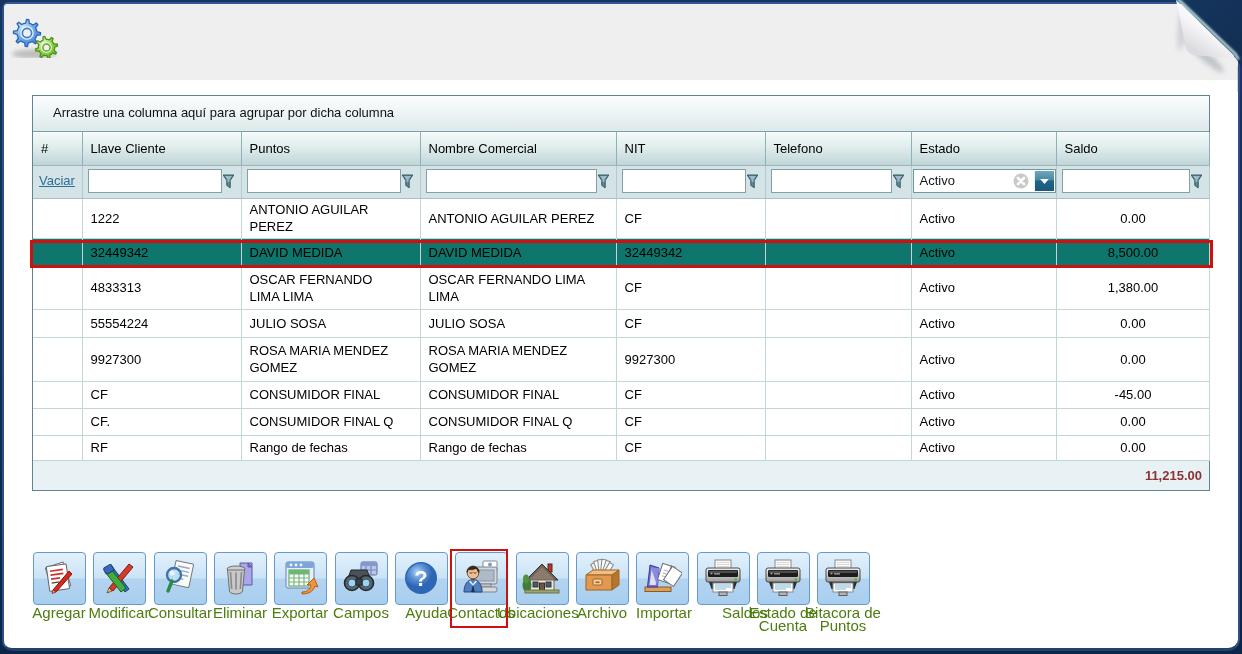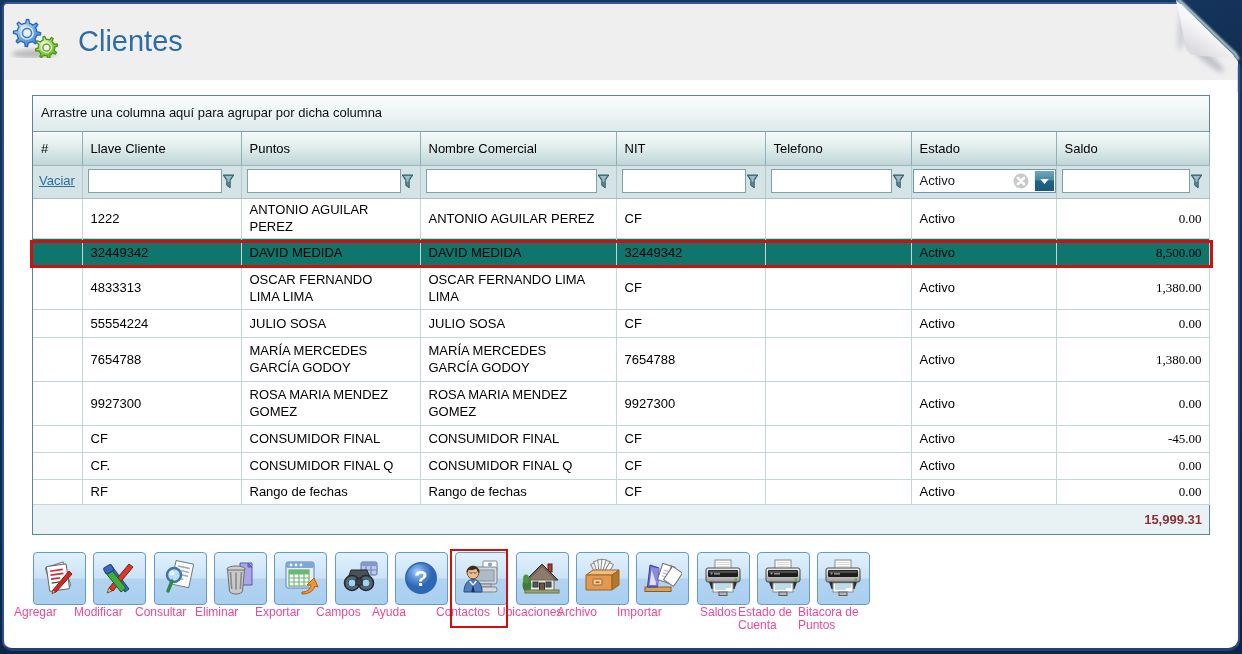--- a/index.html
+++ b/index.html
@@ -4,48 +4,47 @@
 html,body{margin:0;padding:0;width:1242px;height:654px;overflow:hidden;
  font-family:"Liberation Sans",sans-serif;}
 body{background:linear-gradient(180deg,#16365f 0%,#112f54 50%,#0b2646 100%);position:relative;}
 .win{position:absolute;left:2px;top:2px;width:1234px;height:644px;
  border:2px solid #2e5089;border-width:2px 2px 3px 2px;border-color:#33589a #2d4f87 #22426c #2d4f87;border-radius:6px 8px 12px 10px;background:#fff;overflow:hidden;}
 .ghead{position:absolute;left:0;top:0;width:100%;height:76px;background:#efeff0;}
 .title{position:absolute;left:74px;top:21px;font-size:29px;color:#2e6da4;letter-spacing:0px;}
 .grid{position:absolute;left:28px;top:91px;width:1176px;border:1px solid #5f868f;background:#fff;}
 .gpanel{height:35px;border-bottom:1px solid #7d9ba3;
  background:linear-gradient(180deg,#fbfdfd 0%,#eaf2f3 60%,#dde9ea 100%);
- font-size:13px;color:#111;line-height:34px;padding-left:8px;}
+ font-size:13px;color:#111;line-height:34px;padding-left:20px;}
 table.g{border-collapse:collapse;table-layout:fixed;width:1176px;font-size:13px;color:#000;}
 table.g td{overflow:hidden;}
 td.h{background:linear-gradient(180deg,#f2faf9 0%,#e3efee 40%,#c9dcdd 85%,#c0d5d7 100%);box-shadow:inset 0 1px 0 #fbfefe;
  border-right:1px solid #8fb0b6;border-bottom:1px solid #9db6bb;padding:0 0 0 8px;}
 td.f{background:#d3e3e6;border-right:1px solid #b5c9cd;border-bottom:1px solid #aebfc4;position:relative;}
 td.d{background:#fff;border-right:1px solid #c5d6d9;border-bottom:1px solid #c5d6d9;
  padding:0 7px 0 8px;line-height:17px;}
 tr.sel td.d{background:#0f766e;}
-td.num{text-align:right;font-family:Liberation Serif, serif;}
+td.num{text-align:center;}
 td.ft{background:#e8f2f4;color:#8e3036;font-weight:bold;text-align:right;padding:0 7px 0 0;}
 .inp{position:absolute;top:3px;left:5px;height:22px;background:#fff;border:1px solid #82a0a8;}
 .vaciar{position:absolute;left:6px;top:7px;color:#2e6d96;text-decoration:underline;font-size:13px;}
 .redbox{position:absolute;border:3px solid #cf1010;pointer-events:none;}
 .btn{position:absolute;top:548px;width:51px;height:51px;border:1px solid #6699cc;border-radius:4px;
  background:linear-gradient(180deg,#e2f1fc 0%,#cbe3f7 48%,#b3d4f1 52%,#a9ceee 100%);}
-.lbl{position:absolute;top:602px;font-size:12px;color:#ec4899;line-height:13px;white-space:pre-line;}
+.lbl{position:absolute;top:602px;font-size:15px;color:#4d7c0f;text-align:center;line-height:13px;white-space:pre-line;}
 
 .fun{position:absolute;top:8px;width:13px;height:15px;}
 .combo{position:absolute;left:1px;top:3px;width:135px;height:22px;background:#fff;border:1px solid #6e98a2;line-height:22px;padding-left:6px;font-size:13px;color:#101820;}
 .cx{position:absolute;right:26px;top:3px;width:16px;height:16px;}
 .cbtn{position:absolute;right:1px;top:1px;width:19px;height:20px;background:linear-gradient(180deg,#6fa6bc 0%,#4689a5 45%,#1f6488 50%,#1a5a7c 100%);border-left:1px solid #e8f2f5;}
 .cbtn svg{position:absolute;left:3px;top:6px;}
 </style></head>
 <body>
 <div class="win">
  <div class="ghead"></div>
- <div class="title">Clientes</div>
  <svg style="position:absolute;left:0px;top:0px" width="62" height="54" viewBox="0 0 62 54">
       <defs>
         <radialGradient id="gBlue" cx="0.35" cy="0.3" r="0.9">
           <stop offset="0" stop-color="#d6eafc"></stop>
           <stop offset="0.45" stop-color="#6aaae8"></stop>
           <stop offset="1" stop-color="#2d72c8"></stop>
         </radialGradient>
         <radialGradient id="gGreen" cx="0.35" cy="0.3" r="0.9">
           <stop offset="0" stop-color="#eaf8d4"></stop>
           <stop offset="0.45" stop-color="#8fd24e"></stop>
@@ -179,30 +178,20 @@
             <td class="d">55554224</td>
             <td class="d">JULIO SOSA</td>
             <td class="d">JULIO SOSA</td>
             <td class="d">CF</td>
             <td class="d"></td>
             <td class="d">Activo</td>
             <td class="d num">0.00</td>
           </tr>
    <tr style="height:44px">
             <td class="d"></td>
-            <td class="d">7654788</td>
-            <td class="d">MARÍA MERCEDES<br>GARCÍA GODOY</td>
-            <td class="d">MARÍA MERCEDES<br>GARCÍA GODOY</td>
-            <td class="d">7654788</td>
-            <td class="d"></td>
-            <td class="d">Activo</td>
-            <td class="d num">1,380.00</td>
-          </tr>
-   <tr style="height:44px">
-            <td class="d"></td>
             <td class="d">9927300</td>
             <td class="d">ROSA MARIA MENDEZ<br>GOMEZ</td>
             <td class="d">ROSA MARIA MENDEZ<br>GOMEZ</td>
             <td class="d">9927300</td>
             <td class="d"></td>
             <td class="d">Activo</td>
             <td class="d num">0.00</td>
           </tr>
    <tr style="height:27px">
             <td class="d"></td>
@@ -228,21 +217,21 @@
             <td class="d"></td>
             <td class="d">RF</td>
             <td class="d">Rango de fechas</td>
             <td class="d">Rango de fechas</td>
             <td class="d">CF</td>
             <td class="d"></td>
             <td class="d">Activo</td>
             <td class="d num">0.00</td>
           </tr>
    <tr style="height:30px">
-            <td class="ft" colspan="8">15,999.31</td>
+            <td class="ft" colspan="8">11,215.00</td>
           </tr>
   </tbody>
       </table>
  </div>
  <div class="btn" style="left:29px">
       <svg style="position:absolute;left:5px;top:5px" width="40" height="40" viewBox="0 0 40 40">
         <g transform="rotate(-18 20 20)">
           <rect x="10" y="6" width="19" height="25" rx="1" fill="#f4f4f4" stroke="#7a7a7a"></rect>
         </g>
         <g transform="rotate(-8 20 20)">

